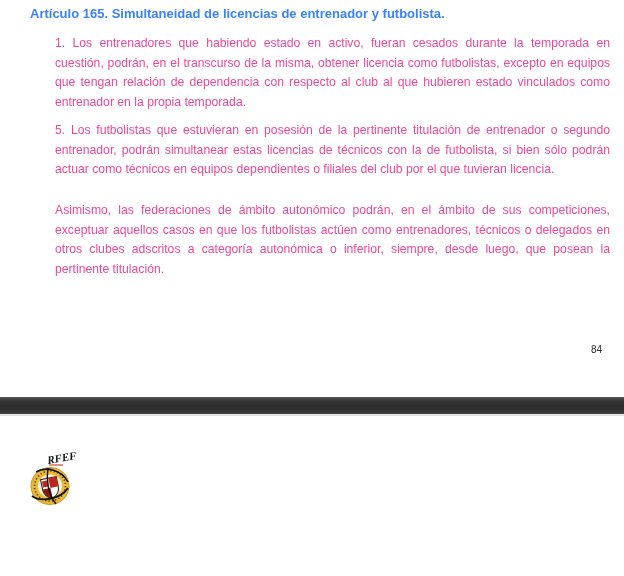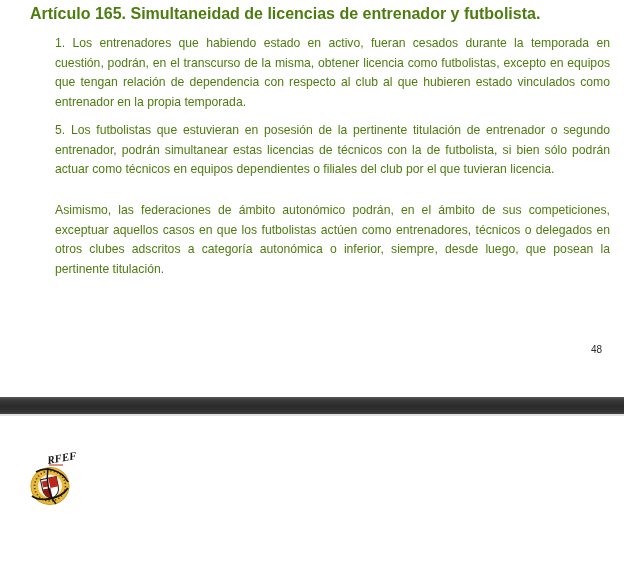--- a/index.html
+++ b/index.html
@@ -14,33 +14,33 @@
     height: 576px;
     background: #ffffff;
     overflow: hidden;
     color: #1c1c1c;
   }
   .doc-title {
     position: absolute;
     left: 30px;
     top: 6px;
     width: 575px;
-    font-size: 16px;
+    font-size: 13px;
     font-weight: bold;
     line-height: 16px;
-    color: #4d7c0f;
+    color: #3b82f6;
   }
   .doc-paragraph {
     position: absolute;
     left: 55px;
     width: 555px;
     font-size: 12.2px;
     line-height: 19.6px;
     text-align: justify;
-    color: #4d7c0f;
+    color: #ec4899;
   }
   .p1 { top: 34px; }
   .p2 { top: 121px; }
   .p3 { top: 201px; }
   .page-number {
     position: absolute;
     top: 344px;
     right: 22px;
     font-size: 10px;
     color: #2a2a2a;
@@ -78,21 +78,21 @@
 <div class="screen">
 
   <div class="doc-title">Artículo 165. Simultaneidad de licencias de entrenador y futbolista.</div>
 
   <div class="doc-paragraph p1">1. Los entrenadores que habiendo estado en activo, fueran cesados durante la temporada en cuestión, podrán, en el transcurso de la misma, obtener licencia como futbolistas, excepto en equipos que tengan relación de dependencia con respecto al club al que hubieren estado vinculados como entrenador en la propia temporada.</div>
 
   <div class="doc-paragraph p2">5. Los futbolistas que estuvieran en posesión de la pertinente titulación de entrenador o segundo entrenador, podrán simultanear estas licencias de técnicos con la de futbolista, si bien sólo podrán actuar como técnicos en equipos dependientes o filiales del club por el que tuvieran licencia.</div>
 
   <div class="doc-paragraph p3">Asimismo, las federaciones de ámbito autonómico podrán, en el ámbito de sus competiciones, exceptuar aquellos casos en que los futbolistas actúen como entrenadores, técnicos o delegados en otros clubes adscritos a categoría autonómica o inferior, siempre, desde luego, que posean la pertinente titulación.</div>
 
-  <div class="page-number">48</div>
+  <div class="page-number">84</div>
 
   <div class="page-separator"></div>
 
   <div class="logo-wrap">
     <svg width="54" height="58" viewBox="0 0 54 58">
       <g transform="rotate(-12 24 34)">
 
         <ellipse cx="24" cy="34" rx="19" ry="18.5" fill="#e9b93c"></ellipse>
         <ellipse cx="24" cy="34" rx="19" ry="18.5" fill="none" stroke="#c99a1e" stroke-width="1"></ellipse>
 

